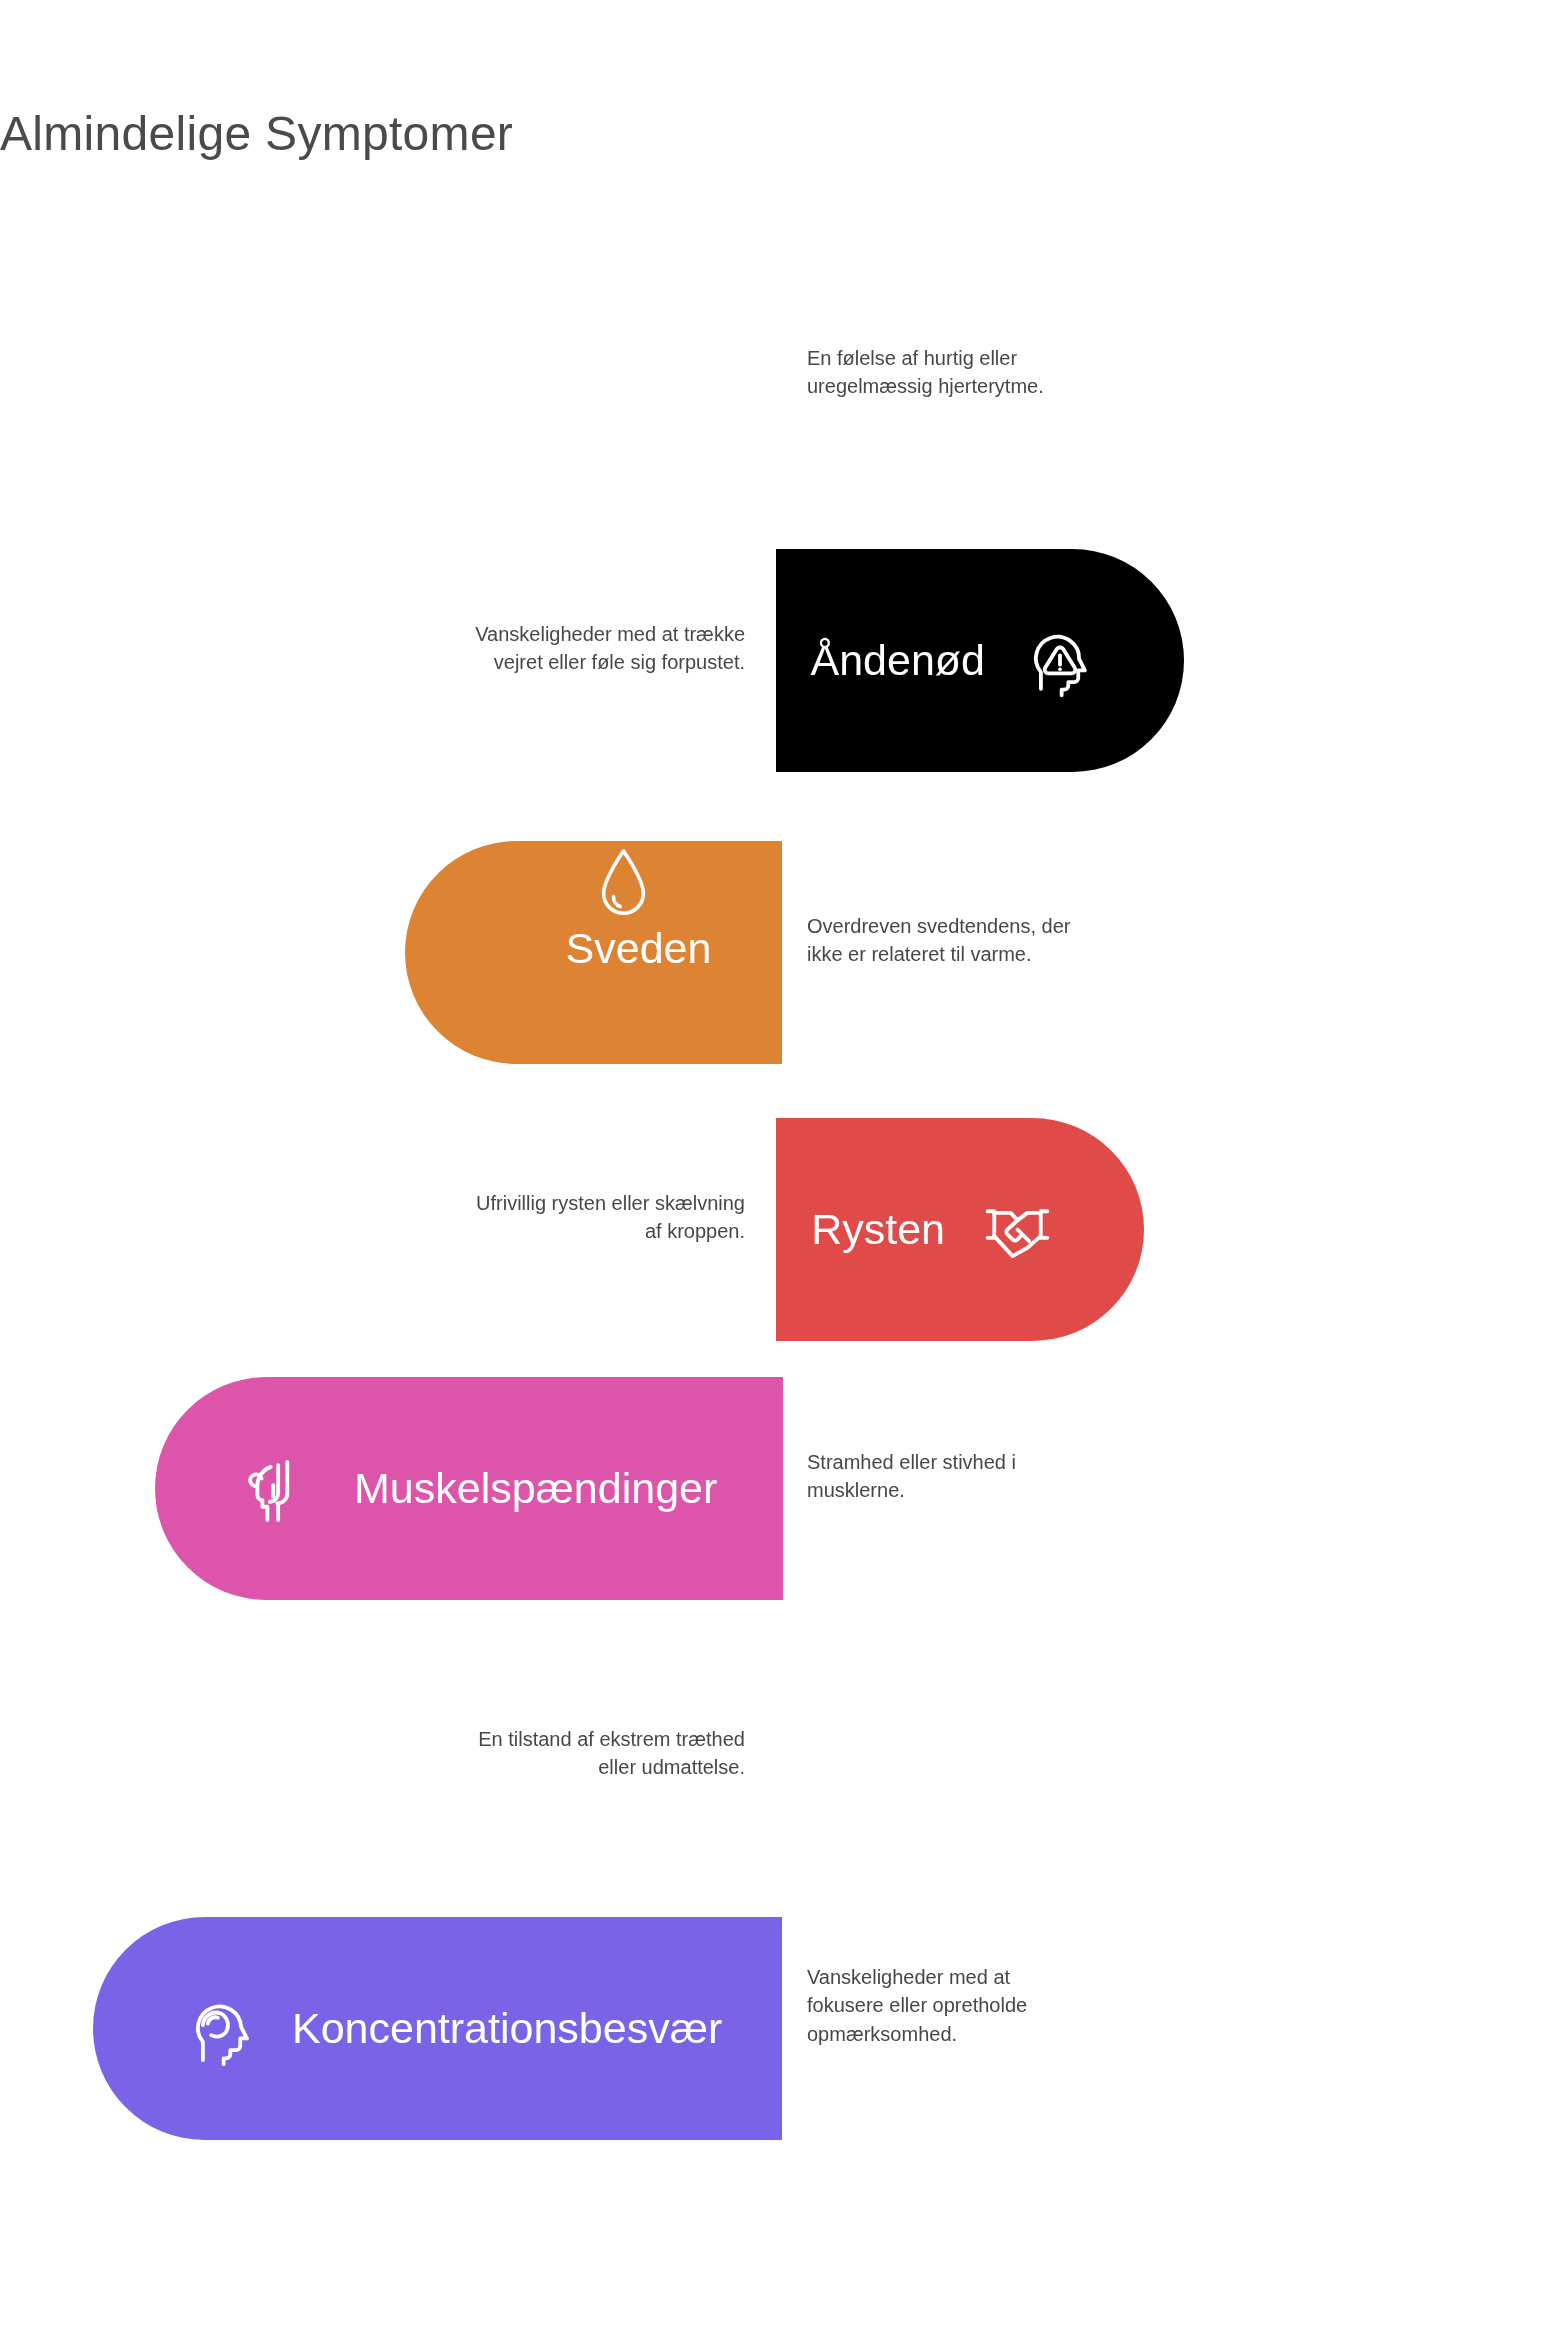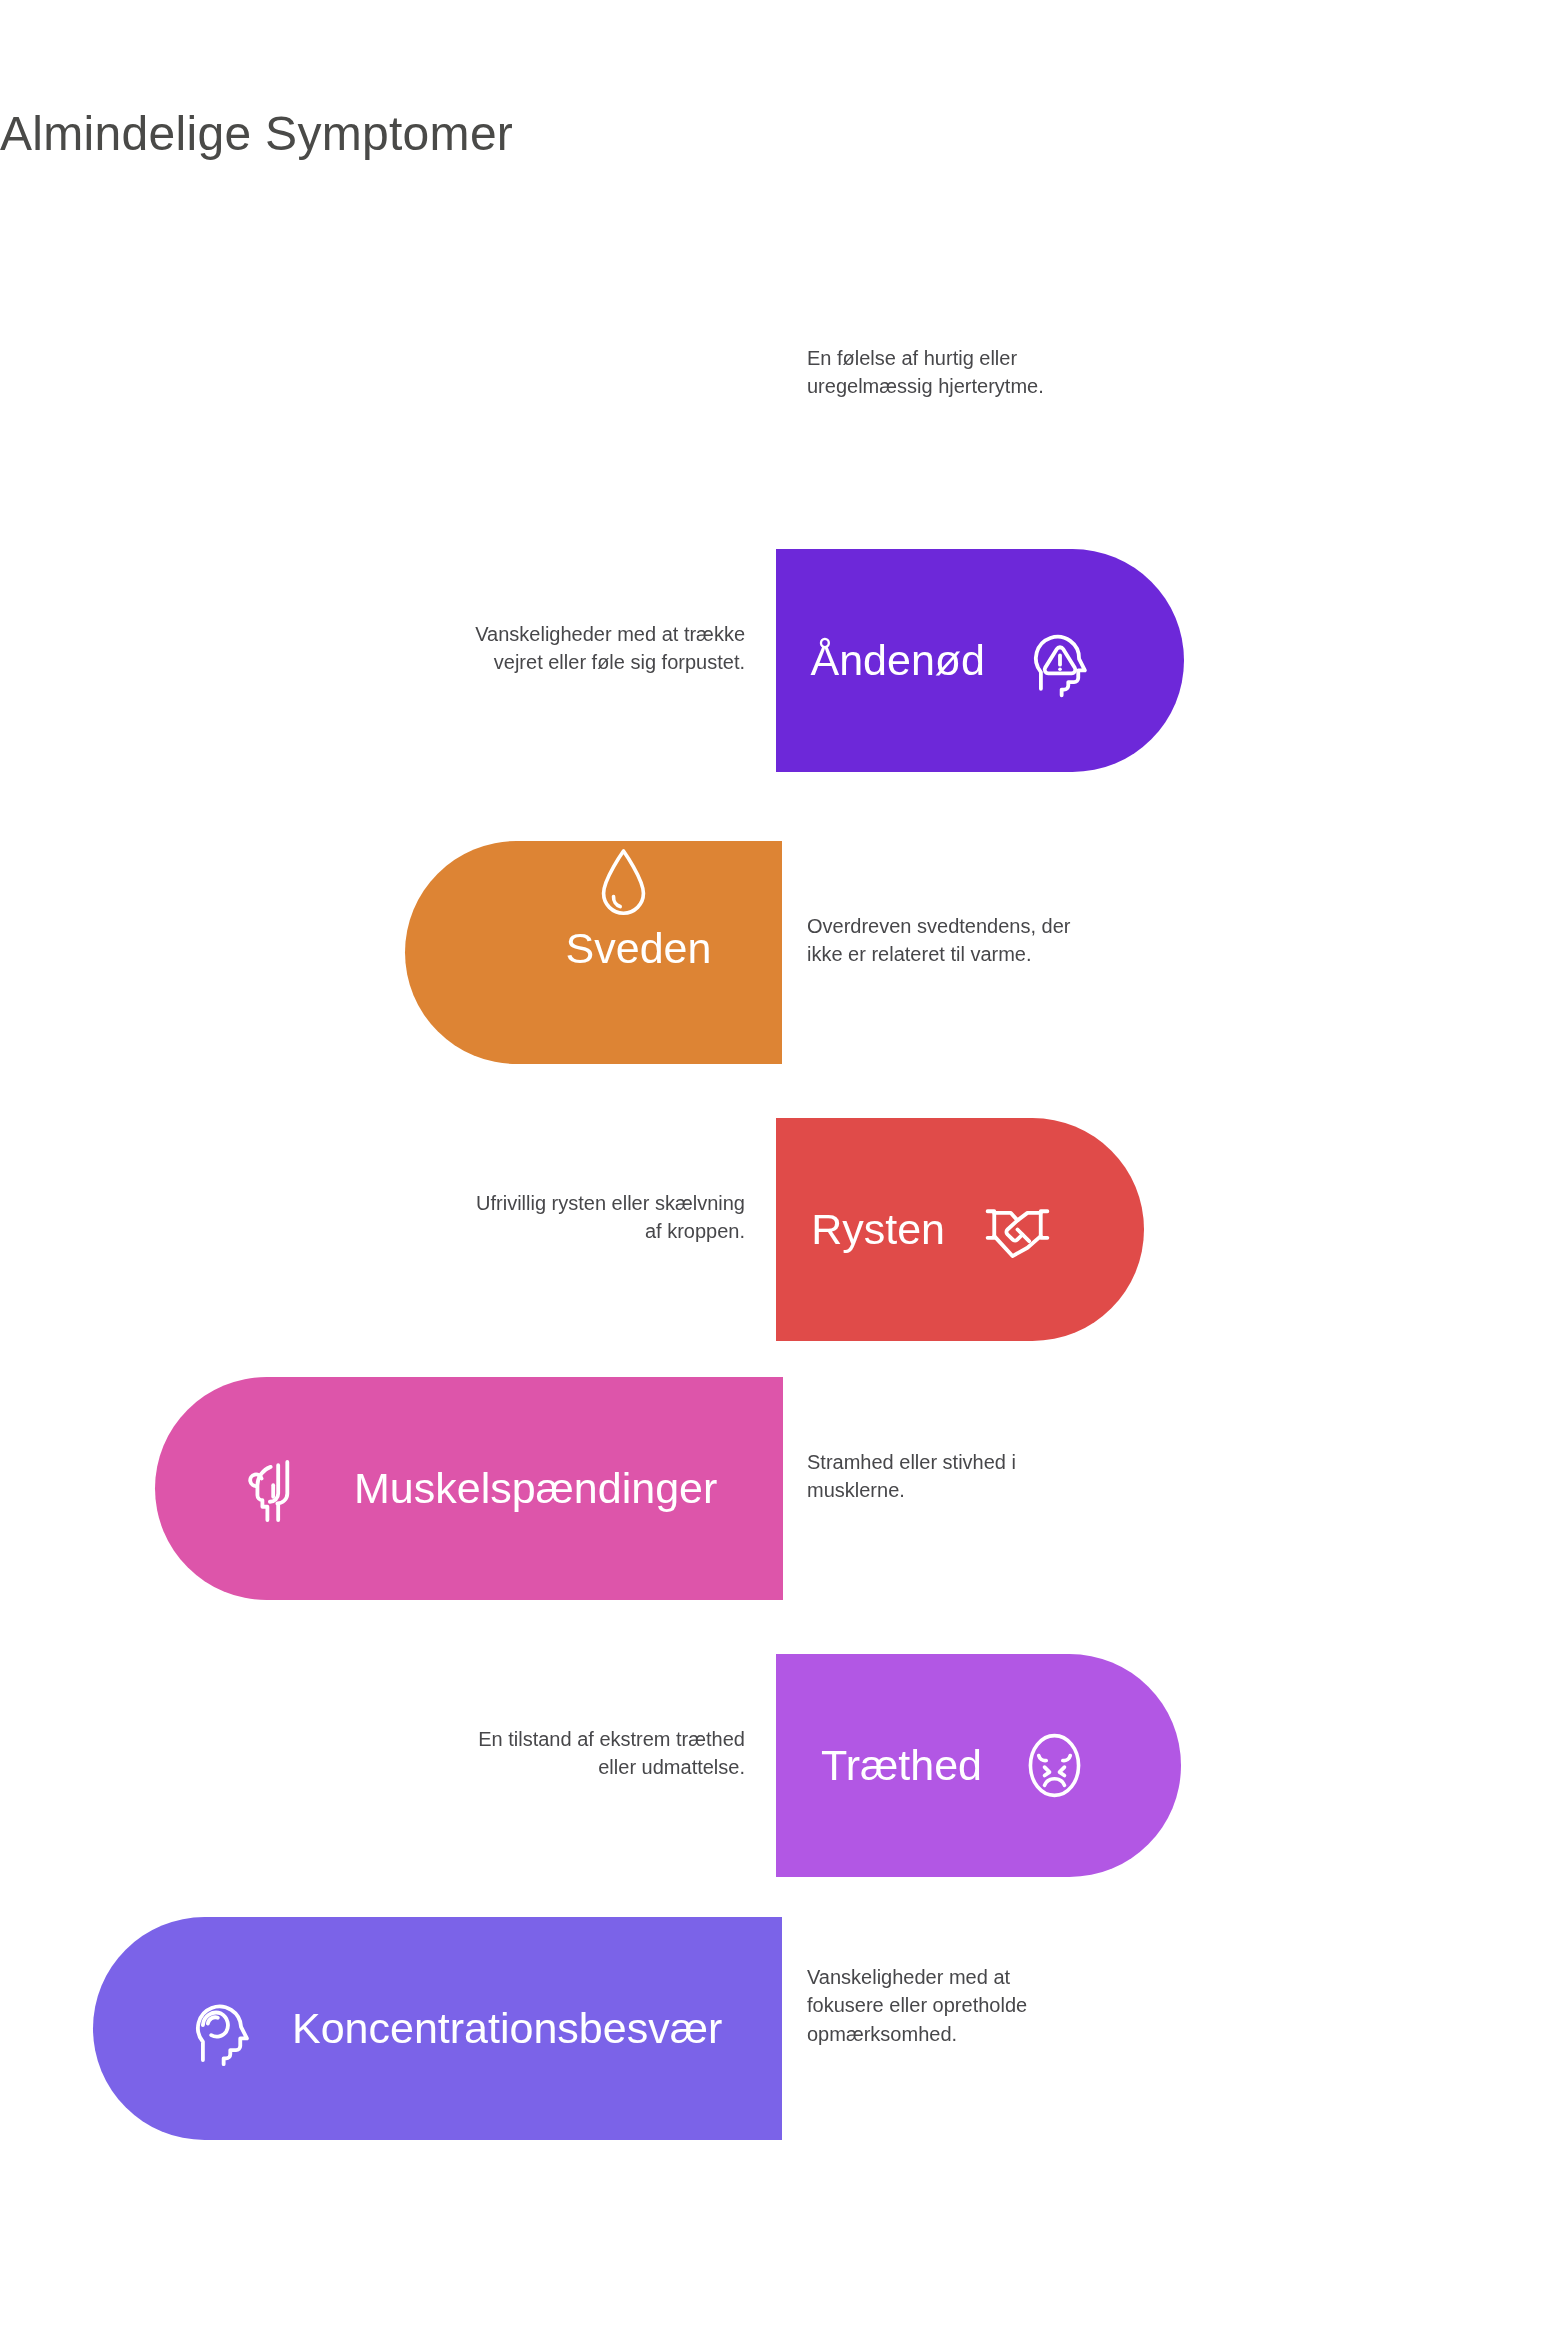--- a/index.html
+++ b/index.html
@@ -101,21 +101,21 @@
 </head>
 <body>
 
 <div class="page">
 
   <div class="title">Almindelige Symptomer</div>
 
   <div class="desc align-left" style="left:807px; top:344px; width:526px;">En følelse af hurtig eller
 uregelmæssig hjerterytme.</div>
 
-  <div class="pill right-round" style="left:776px; top:549px; width:408px; height:223px; background:#6d28d9;">
+  <div class="pill right-round" style="left:776px; top:549px; width:408px; height:223px; background:#000000;">
     <span class="pill-label">Åndenød</span>
     <span class="pill-icon">
       <svg viewBox="0 0 100 100" fill="none" stroke="#ffffff" stroke-width="4.6" stroke-linecap="round" stroke-linejoin="round">
         <path d="M30 84 V64 a26 26 0 1 1 46 -16 l7 14 h-8 v9 a5 5 0 0 1 -5 5 h-7 v4 a5 5 0 0 1 -5 5 h-3 v7"></path>
         <path d="M53 34 a4.5 4.5 0 0 1 3.8 2.1 l14 22.5 a4.5 4.5 0 0 1 -3.8 6.9 h-28 a4.5 4.5 0 0 1 -3.8 -6.9 l14 -22.5 a4.5 4.5 0 0 1 3.8 -2.1 Z"></path>
         <path d="M53 44 v11"></path>
         <circle cx="53" cy="60.5" r="2.2" fill="#ffffff" stroke="none"></circle>
       </svg>
     </span>
   </div>
@@ -159,33 +159,20 @@
         <path d="M57 18 v38 a12 12 0 0 1 -12 12"></path>
         <path d="M46 88 V70"></path>
         <path d="M40 46 v14"></path>
       </svg>
     </span>
     <span class="pill-label">Muskelspændinger</span>
   </div>
   <div class="desc align-left" style="left:807px; top:1448px; width:526px;">Stramhed eller stivhed i
 musklerne.</div>
 
-  <div class="pill right-round" style="left:776px; top:1654px; width:405px; height:223px; background:#B257E4;">
-    <span class="pill-label">Træthed</span>
-    <span class="pill-icon">
-      <svg viewBox="0 0 100 100" fill="none" stroke="#ffffff" stroke-width="4.4" stroke-linecap="round" stroke-linejoin="round">
-        <ellipse cx="50" cy="50" rx="29" ry="36"></ellipse>
-        <path d="M31 38 a8 8 0 0 0 9 6"></path>
-        <path d="M69 38 a8 8 0 0 1 -9 6"></path>
-        <path d="M38 52 l6 6 l-6 4"></path>
-        <path d="M62 52 l-6 6 l6 4"></path>
-        <path d="M38 74 a13 13 0 0 1 24 0"></path>
-      </svg>
-    </span>
-  </div>
   <div class="desc align-right" style="left:232px; top:1725px; width:513px;">En tilstand af ekstrem træthed
 eller udmattelse.</div>
 
   <div class="pill left-round" style="left:93px; top:1917px; width:689px; height:223px; background:#7B63E8;">
     <span class="pill-icon">
       <svg viewBox="0 0 100 100" fill="none" stroke="#ffffff" stroke-width="4.6" stroke-linecap="round" stroke-linejoin="round">
         <path d="M30 88 V66 a26 26 0 1 1 46 -18 l7 14 h-8 v9 a5 5 0 0 1 -5 5 h-7 v5 a5 5 0 0 1 -5 5 h-3 v7"></path>
         <path d="M30 46 a16 16 0 0 1 22 -14 a16 16 0 0 1 6 22 a14 14 0 0 1 -18 4"></path>
         <path d="M36 44 a9 9 0 0 1 12 -7"></path>
       </svg>

